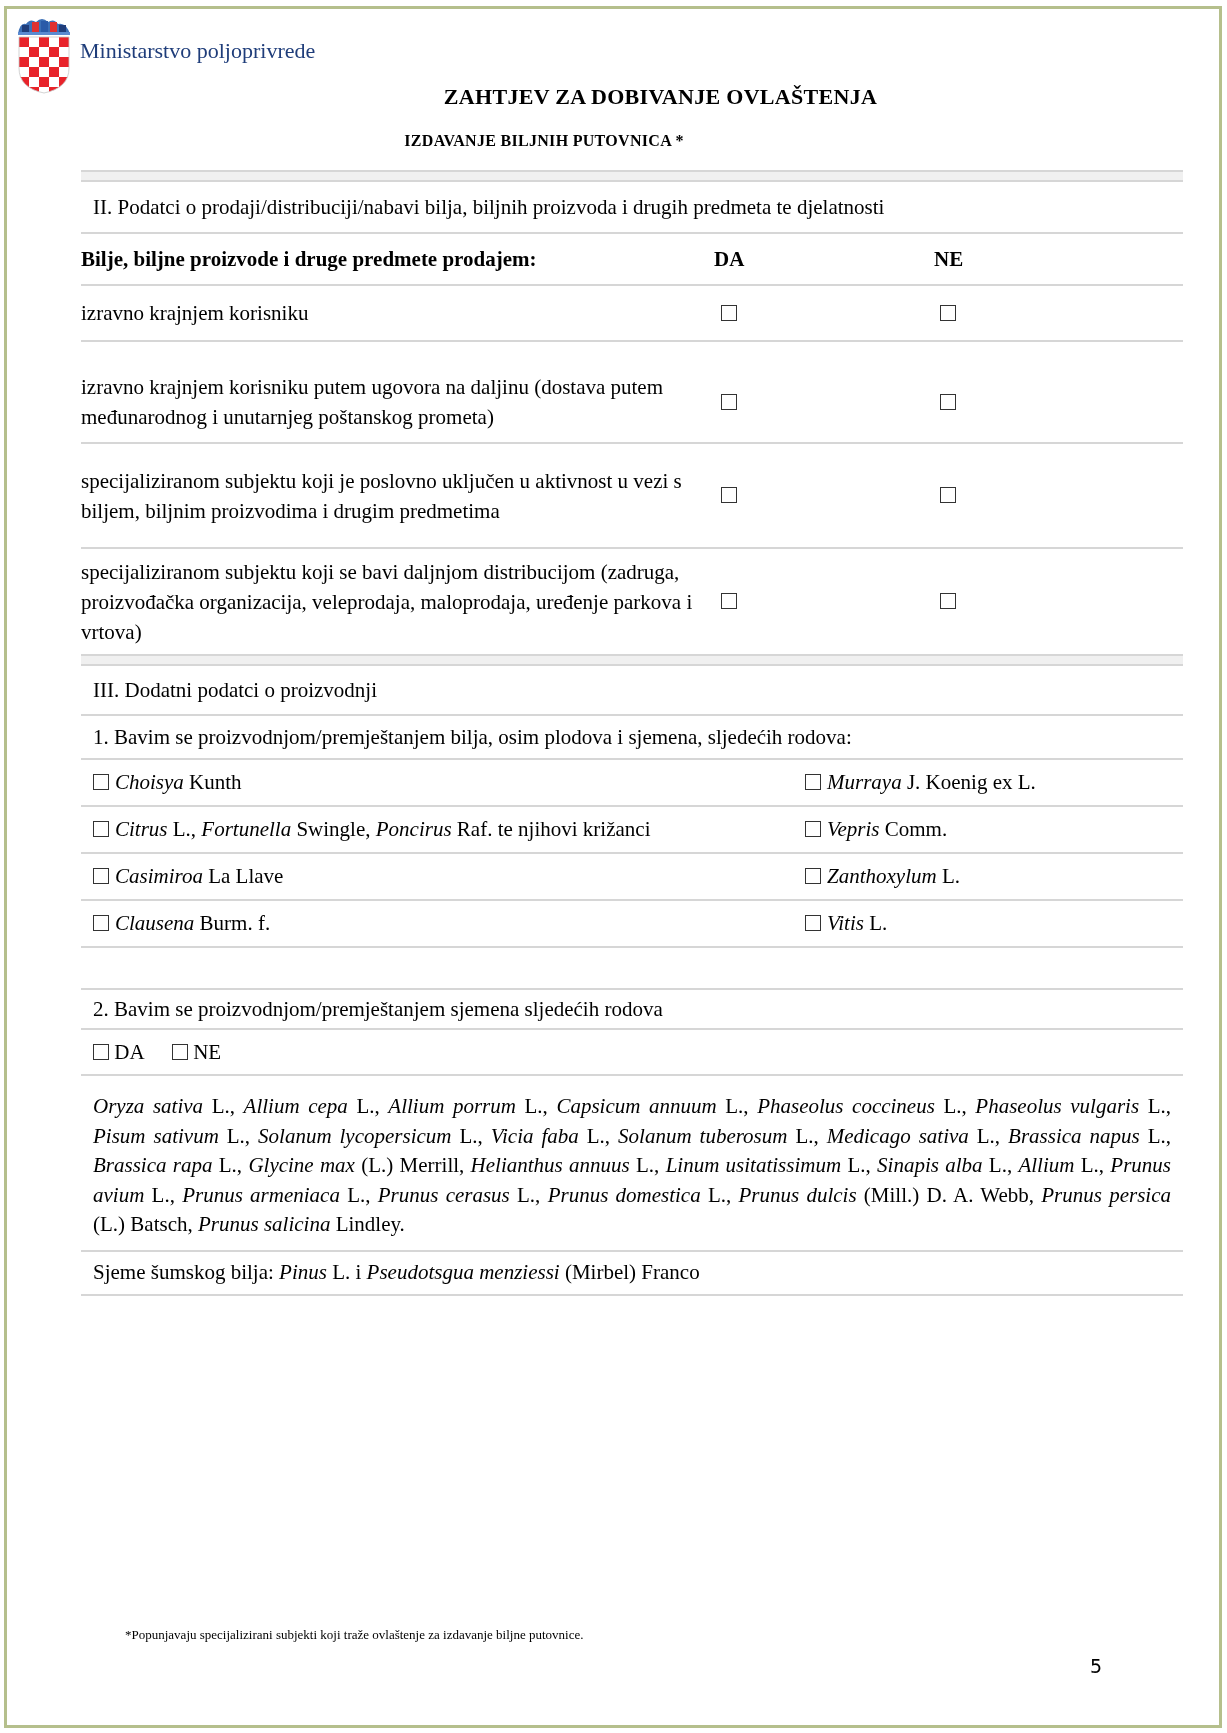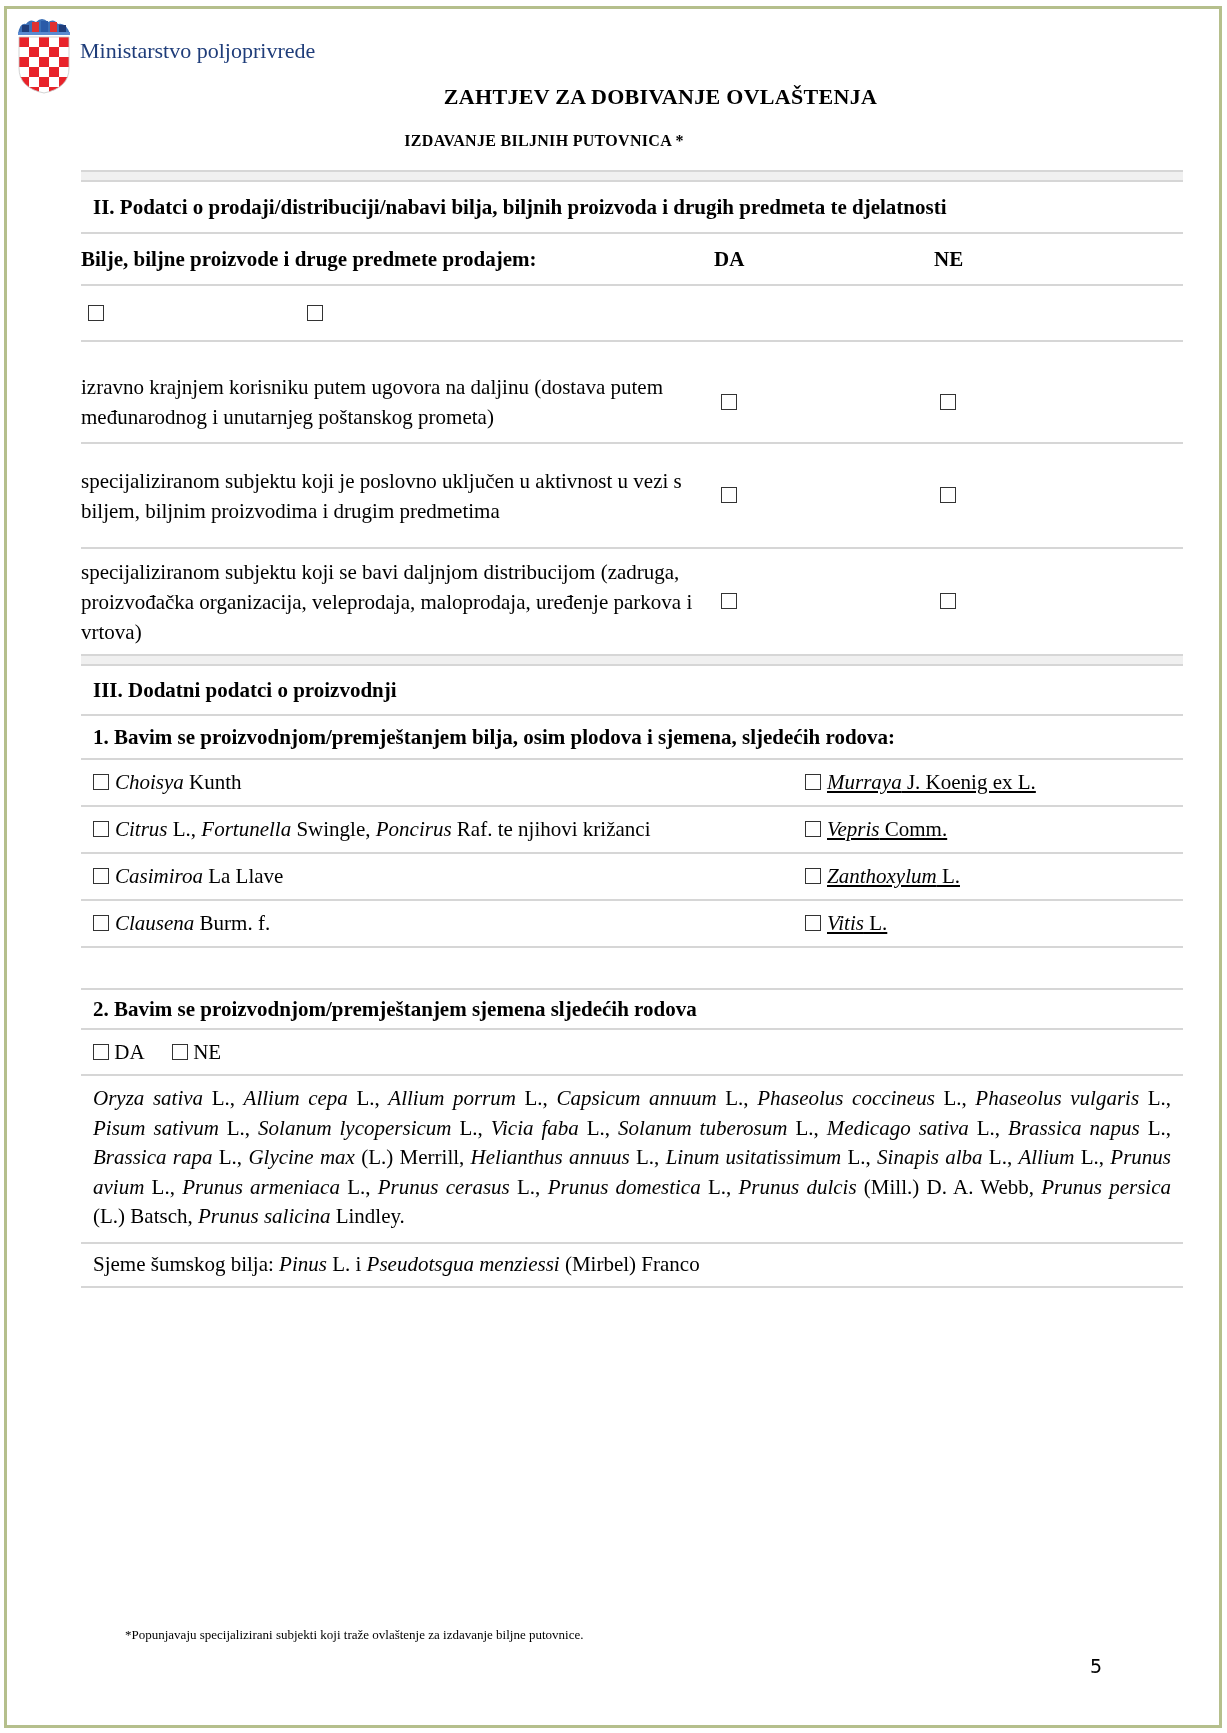--- a/index.html
+++ b/index.html
@@ -9,35 +9,35 @@
                  border: 3px solid #b5bf8c; box-sizing: content-box; }
   .logo { position: absolute; left: 14px; top: 16px; width: 60px; height: 78px; }
   .ministry { position: absolute; left: 80px; top: 38px; font-size: 22px; color: #1f3d7a; }
   .title { position: absolute; left: 0; width: 1227px; top: 84px; text-align: center;
            font-size: 22px; font-weight: bold; letter-spacing: 0.3px; margin-left: 47px; }
   .subtitle { position: absolute; left: 0; width: 1088px; top: 132px; text-align: center;
               font-size: 16px; font-weight: bold; letter-spacing: 0.3px; }
   .content { position: absolute; left: 81px; top: 170px; width: 1102px; }
   .band { height: 8px; background: #f0f0f0; border-top: 2px solid #d6d6d6; border-bottom: 2px solid #d6d6d6; }
   .row { border-bottom: 2px solid #d6d6d6; display: flex; align-items: center; box-sizing: border-box; }
-  .sec-title { font-size: 21px; font-weight: bold; padding-left: 12px; }
+  .sec-title { font-size: 21px; font-weight: normal; padding-left: 12px; }
   .col-label { width: 633px; font-size: 21px; line-height: 30px; }
   .col-da { width: 220px; font-size: 21px; }
   .col-ne { flex: 1; font-size: 21px; }
   .hdr { font-weight: bold; }
   .cb { display: inline-block; width: 16px; height: 16px; border: 1.3px solid #333; box-sizing: border-box;
         vertical-align: -1px; background: #fff; cursor: pointer; }
   .col-da .cb { margin-left: 7px; }
   .col-ne .cb { margin-left: 6px; }
   .genus-row { height: 47px; }
   .genus-left { width: 712px; padding-left: 12px; font-size: 21px; }
-  .genus-right { flex: 1; font-size: 21px; text-decoration: underline; }
+  .genus-right { flex: 1; font-size: 21px; }
   .genus-left .cb, .genus-right .cb { margin-right: 6px; }
   i { font-style: italic; }
-  .species { font-size: 21px; line-height: 29.5px; text-align: justify; padding: 8px 12px 10px 12px; }
+  .species { font-size: 21px; line-height: 29.5px; text-align: justify; padding: 8px 12px 10px 12px; margin-top: 8px; }
   .forest { font-size: 21px; padding-left: 12px; }
   .footnote { position: absolute; left: 125px; top: 1627px; font-size: 13px; }
   .pagenum { position: absolute; left: 1090px; top: 1655px; font-size: 19px;
              font-family: "DejaVu Sans", sans-serif; }
 </style>
 </head>
 <body>
 
 <div class="page-border"></div>
 
@@ -90,20 +90,21 @@
     <span class="sec-title">II. Podatci o prodaji/distribuciji/nabavi bilja, biljnih proizvoda i drugih predmeta te djelatnosti</span>
   </div>
 
   <div class="row" style="height:52px;align-items:center;">
     <div class="col-label hdr">Bilje, biljne proizvode i druge predmete prodajem:</div>
     <div class="col-da hdr">DA</div>
     <div class="col-ne hdr">NE</div>
   </div>
 
   <div class="row" style="height:56px;">
+    <div class="col-label">izravno krajnjem korisniku</div>
     <div class="col-da"><span class="cb"></span></div>
     <div class="col-ne"><span class="cb"></span></div>
   </div>
 
   <div class="row" style="height:82px;margin-top:20px;">
     <div class="col-label">izravno krajnjem korisniku putem ugovora na daljinu (dostava putem međunarodnog i unutarnjeg poštanskog prometa)</div>
     <div class="col-da"><span class="cb"></span></div>
     <div class="col-ne"><span class="cb"></span></div>
   </div>
 

